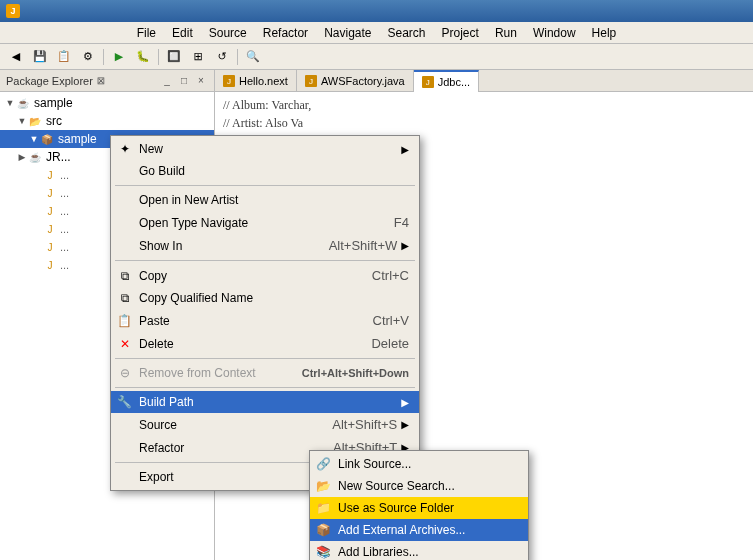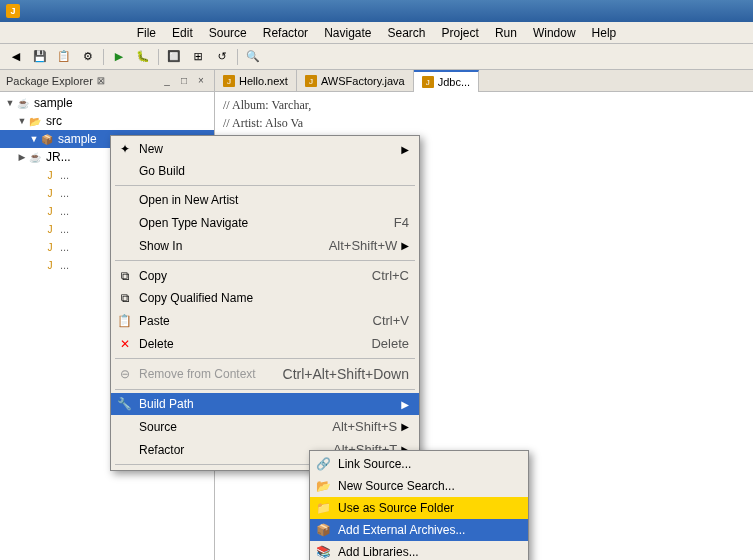--- a/index.html
+++ b/index.html
@@ -493,39 +493,42 @@
     </div>
     <div class="ctx-item">
       <span class="ctx-icon" style="color:red;">✕</span>
       <span>Delete</span>
       <span class="ctx-shortcut">Delete</span>
     </div>
     <div class="ctx-separator"></div>
     <div class="ctx-item disabled">
       <span class="ctx-icon">⊖</span>
       <span>Remove from Context</span>
-      <span class="ctx-shortcut" style="font-size:14px;">Ctrl+Alt+Shift+Down</span>
+      <span class="ctx-shortcut" style="font-size:11px;font-weight:bold;">Ctrl+Alt+Shift+Down</span>
     </div>
     <div class="ctx-separator"></div>
     <div class="ctx-item highlighted">
       <span class="ctx-icon">🔧</span>
       <span>Build Path</span>
       <span class="ctx-arrow">▶</span>
     </div>
     <div class="ctx-item">
       <span>Source</span>
       <span class="ctx-shortcut">Alt+Shift+S</span>
       <span class="ctx-arrow" style="margin-left:4px;">▶</span>
     </div>
     <div class="ctx-item">
       <span>Refactor</span>
       <span class="ctx-shortcut">Alt+Shift+T</span>
       <span class="ctx-arrow" style="margin-left:4px;">▶</span>
     </div>
     <div class="ctx-separator"></div>
+    <div class="ctx-item">
+      <span>Export</span>
+    </div>
   </div>
 
   <div class="submenu">
     <div class="ctx-item">
       <span class="ctx-icon">🔗</span>
       <span>Link Source...</span>
     </div>
     <div class="ctx-item">
       <span class="ctx-icon">📂</span>
       <span>New Source Search...</span>

